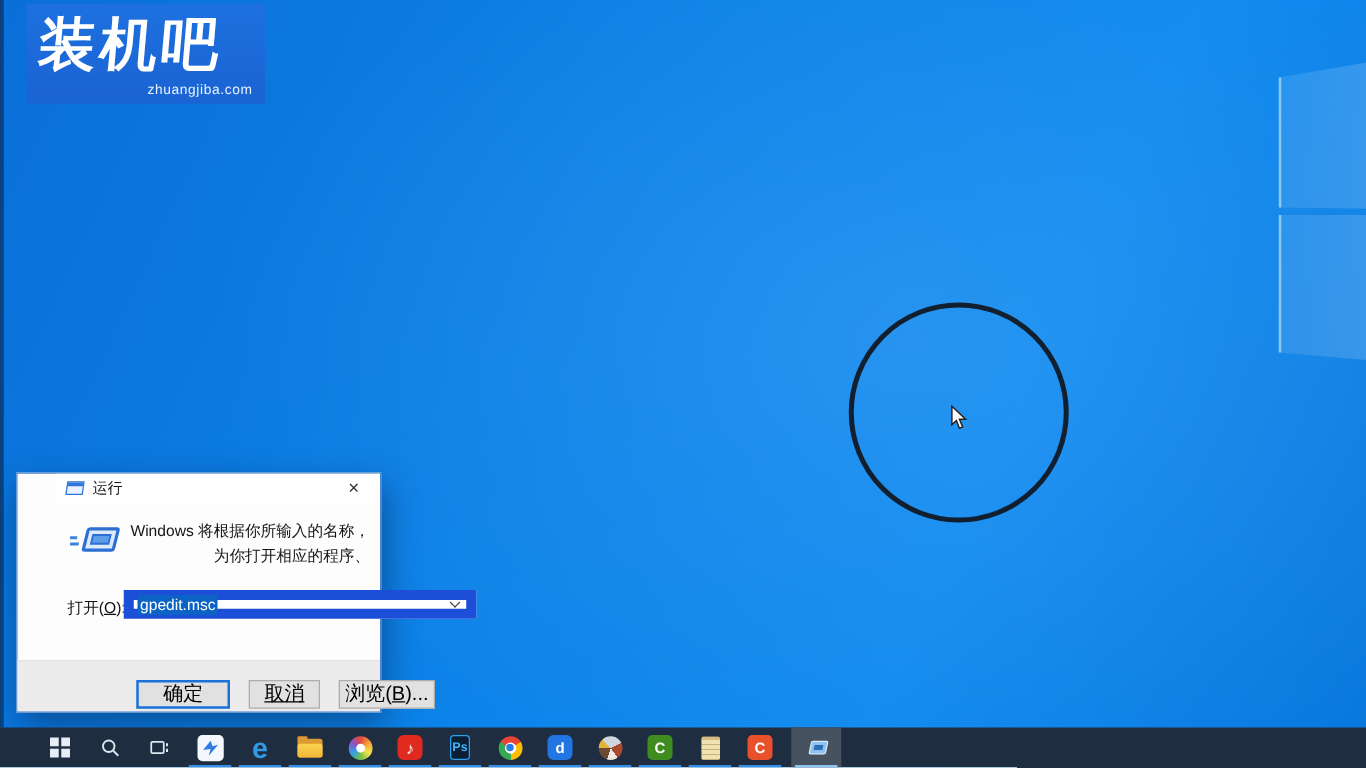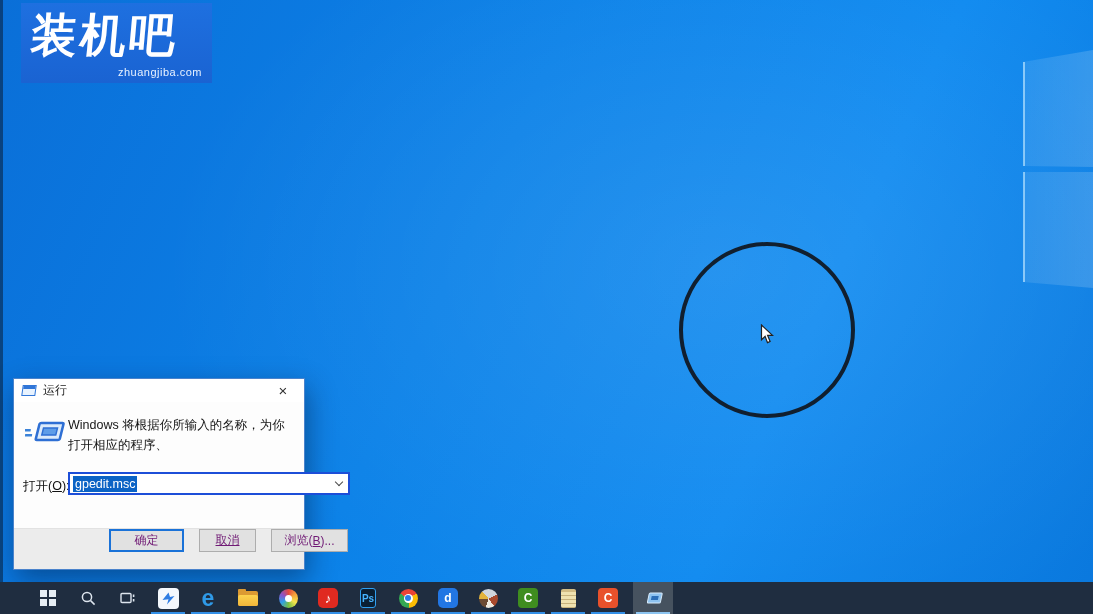--- a/index.html
+++ b/index.html
@@ -29,40 +29,40 @@
   .brand-sub { position:absolute; right:10px; bottom:5px; font-size:11px; color:#e8f2ff; letter-spacing:.5px; }
 
   
   .hl-circle { position:absolute; left:679px; top:242px; width:176px; height:176px;
     border:4px solid rgba(15,19,25,.9); border-radius:50%; }
   .cursor { position:absolute; left:760px; top:324px; }
 
   
   .dialog { position:absolute; left:13px; top:378px; width:292px; height:192px;
     background:#fdfdfd; border:1px solid #4a83cc; box-shadow:3px 10px 26px rgba(0,25,60,.45);
-    font-size:12px; color:#111; }
+    font-size:12px; color:#111;padding-left:31px; }
   .dlg-titlebar { height:23px; display:flex; align-items:center; padding:0 6px 0 8px; background:#fff; }
   .dlg-title-icon { width:14px; height:11px; border:1.5px solid #3076d8; background:#e8f3ff;
     position:relative; transform:skewX(-8deg); margin-right:7px; }
   .dlg-title-icon::before { content:""; position:absolute; left:0; top:0; right:0; height:3px; background:#3076d8; }
   .dlg-title-text { font-size:12px; color:#1a1a1a; }
   .dlg-close { margin-left:auto; width:30px; text-align:center; font-size:15px; color:#333; line-height:23px; }
   .dlg-body { position:relative; height:128px; background:#fdfdfd; }
   .run-big-icon { position:absolute; left:11px; top:12px; }
-  .dlg-desc { position:absolute; left:54px; top:13px; right:8px; font-size:12.5px; line-height:20px; color:#151515; }
+  .dlg-desc { position:absolute; left:54px; top:13px; right:8px; font-size:12.5px; line-height:20px; color:#151515;text-align:right; }
   .open-label { position:absolute; left:9px; top:76px; font-size:12.5px; }
   .combo { position:absolute; left:54px; top:70px; width:282px; height:23px; background:#fff;
-    border:2px solid #1d4ed8; display:flex; align-items:center; padding-left:3px; }
+    border:8px solid #1d4ed8; display:flex; align-items:center; padding-left:3px; }
   .combo-value { background:#0b63c5; color:#fff; font-size:12.5px; padding:1px 2px; }
   .combo-arrow-btn { margin-left:auto; width:18px; height:100%; display:flex; align-items:center; justify-content:center; }
   .chev { width:6px; height:6px; border-right:1.6px solid #4a4a4a; border-bottom:1.6px solid #4a4a4a;
     transform:rotate(45deg); margin-bottom:3px; }
   .dlg-footer { position:absolute; left:0; right:0; bottom:0; height:41px; background:#ececec; border-top:1px solid #e2e2e2; }
-  .btn { position:absolute; top:0; height:23px; background:#e1e1e1; border:1px solid #adadad;
-    font-size:12px; color:#701a75; display:flex; align-items:center; justify-content:center;
+  .btn { position:absolute; top:15px; height:23px; background:#e1e1e1; border:1px solid #adadad;
+    font-size:16px; color:#000000; display:flex; align-items:center; justify-content:center;
     font-family:"Liberation Sans","DejaVu Sans",sans-serif; }
   .btn-ok { left:95px; width:75px; border:2px solid #1a72d8; }
   .btn-cancel { left:185px; width:57px;text-decoration:underline; }
   .btn-browse { left:257px; width:77px; }
   .btn u { text-decoration:underline; }
 
   
   .taskbar { position:absolute; left:0; bottom:0; width:1093px; height:32px; background:#1f2d40;
     display:flex; align-items:stretch; padding-left:28px; z-index:50; }
   .tb-btn { width:40px; position:relative; display:flex; align-items:center; justify-content:center; }

